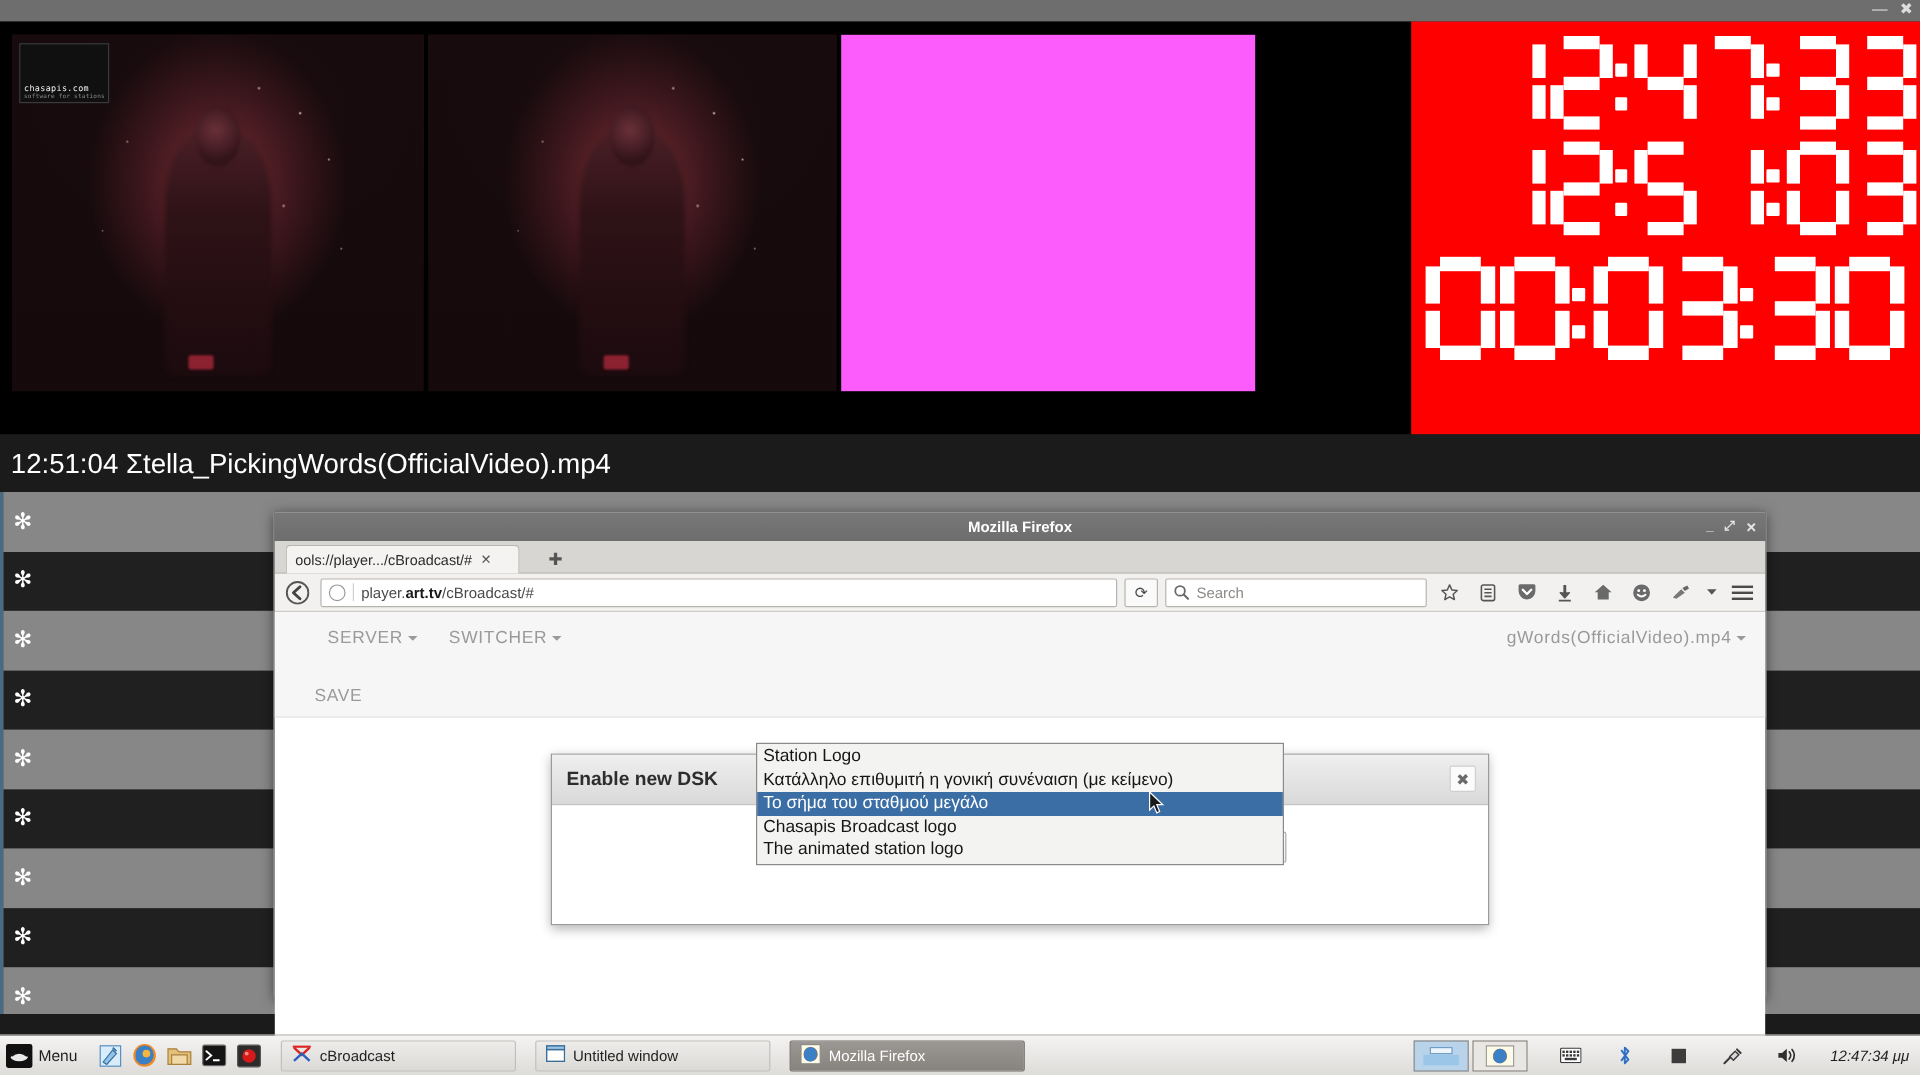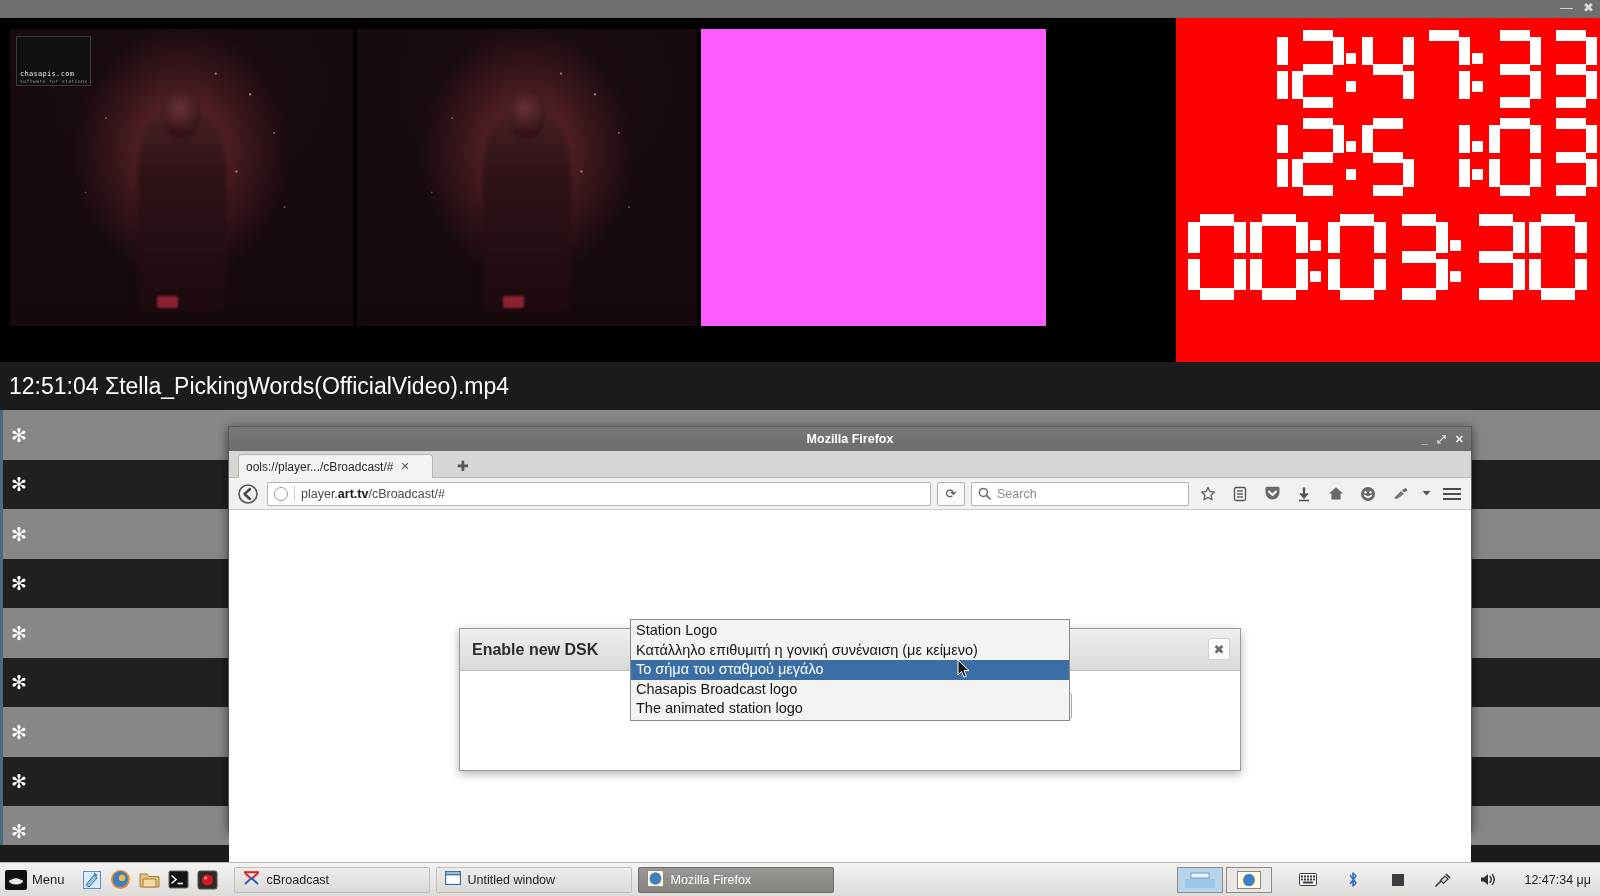--- a/index.html
+++ b/index.html
@@ -166,26 +166,26 @@
   #taskbar { position:absolute; left:0; bottom:0; width:1600px; height:34px;
      background:linear-gradient(180deg,#f4f3f2,#dedcd9); border-top:1px solid #b9b6b2;
      display:flex; align-items:center; }
   .tb-menu { display:flex; align-items:center; gap:5px; padding:0 7px 0 5px; height:34px; }
   .tb-menu .mico { width:22px; height:20px; background:#101010; border-radius:2px;
      display:flex; align-items:center; justify-content:center; }
   .tb-menu .mlabel { font-size:13px; color:#1e1e1e; }
   .launchers { display:flex; align-items:center; gap:5px; padding:0 8px; }
   .lbtn { width:24px; height:24px; border-radius:3px; display:flex; align-items:center;
      justify-content:center; font-size:13px; }
-  .tasks { display:flex; align-items:center; gap:6px; flex:1; padding-left:6px; }
+  .tasks { display:flex; align-items:center; gap:16px; flex:1; padding-left:6px; }
   .task { height:26px; min-width:196px; display:flex; align-items:center; gap:7px;
      padding:0 8px; font-size:12.5px; color:#1f1f1f;
      background:linear-gradient(180deg,#eeecea,#dcdad7); border:1px solid #c2bfbb; border-radius:2px; }
   .task.active { background:linear-gradient(180deg,#9a9794,#87847f); color:#fff; border-color:#6f6c68; }
-  .tray { display:flex; align-items:center; gap:27px; padding-right:9px; }
+  .tray { display:flex; align-items:center; gap:27px; padding-right:9px;font-style:italic; }
   .pager { display:flex; align-items:center; gap:3px; }
   .pg { width:46px; height:26px; border:1px solid #8f8c88; background:#e9e7e4;
      display:flex; align-items:center; justify-content:center; }
   .pg.act { background:#b9d3ea; }
   .tray-clock { font-size:12.5px; color:#1f1f1f; }
   .tico { width:18px; height:18px; display:flex; align-items:center; justify-content:center;
      color:#2a2a2a; font-size:13px; }
 </style>
 </head>
 <body>
@@ -512,20 +512,34 @@
       <div class="navbtn">
         <svg width="18" height="14" viewBox="0 0 18 14">
             <rect y="1" width="18" height="2" fill="#4a4a4a"></rect>
             <rect y="6" width="18" height="2" fill="#4a4a4a"></rect>
             <rect y="11" width="18" height="2" fill="#4a4a4a"></rect>
           </svg>
       </div>
     </div>
 
     <div class="ff-content">
+      <div class="app-nav">
+        <div class="navitem nv-server">
+          <span>SERVER</span><i class="caret"></i>
+        </div>
+        <div class="navitem nv-switcher">
+          <span>SWITCHER</span><i class="caret"></i>
+        </div>
+        <div class="navitem nv-save">
+          <span>SAVE</span>
+        </div>
+        <div class="navitem nv-file">
+          <span>gWords(OfficialVideo).mp4</span><i class="caret"></i>
+        </div>
+      </div>
 
       <div class="modal">
         <div class="modal-head">
           <span class="modal-title">Enable new DSK</span>
           <span class="modal-close">✖</span>
         </div>
         <div class="modal-body">
           <div class="select-box">
             <span>Station Logo</span>
             <span class="select-spin">

